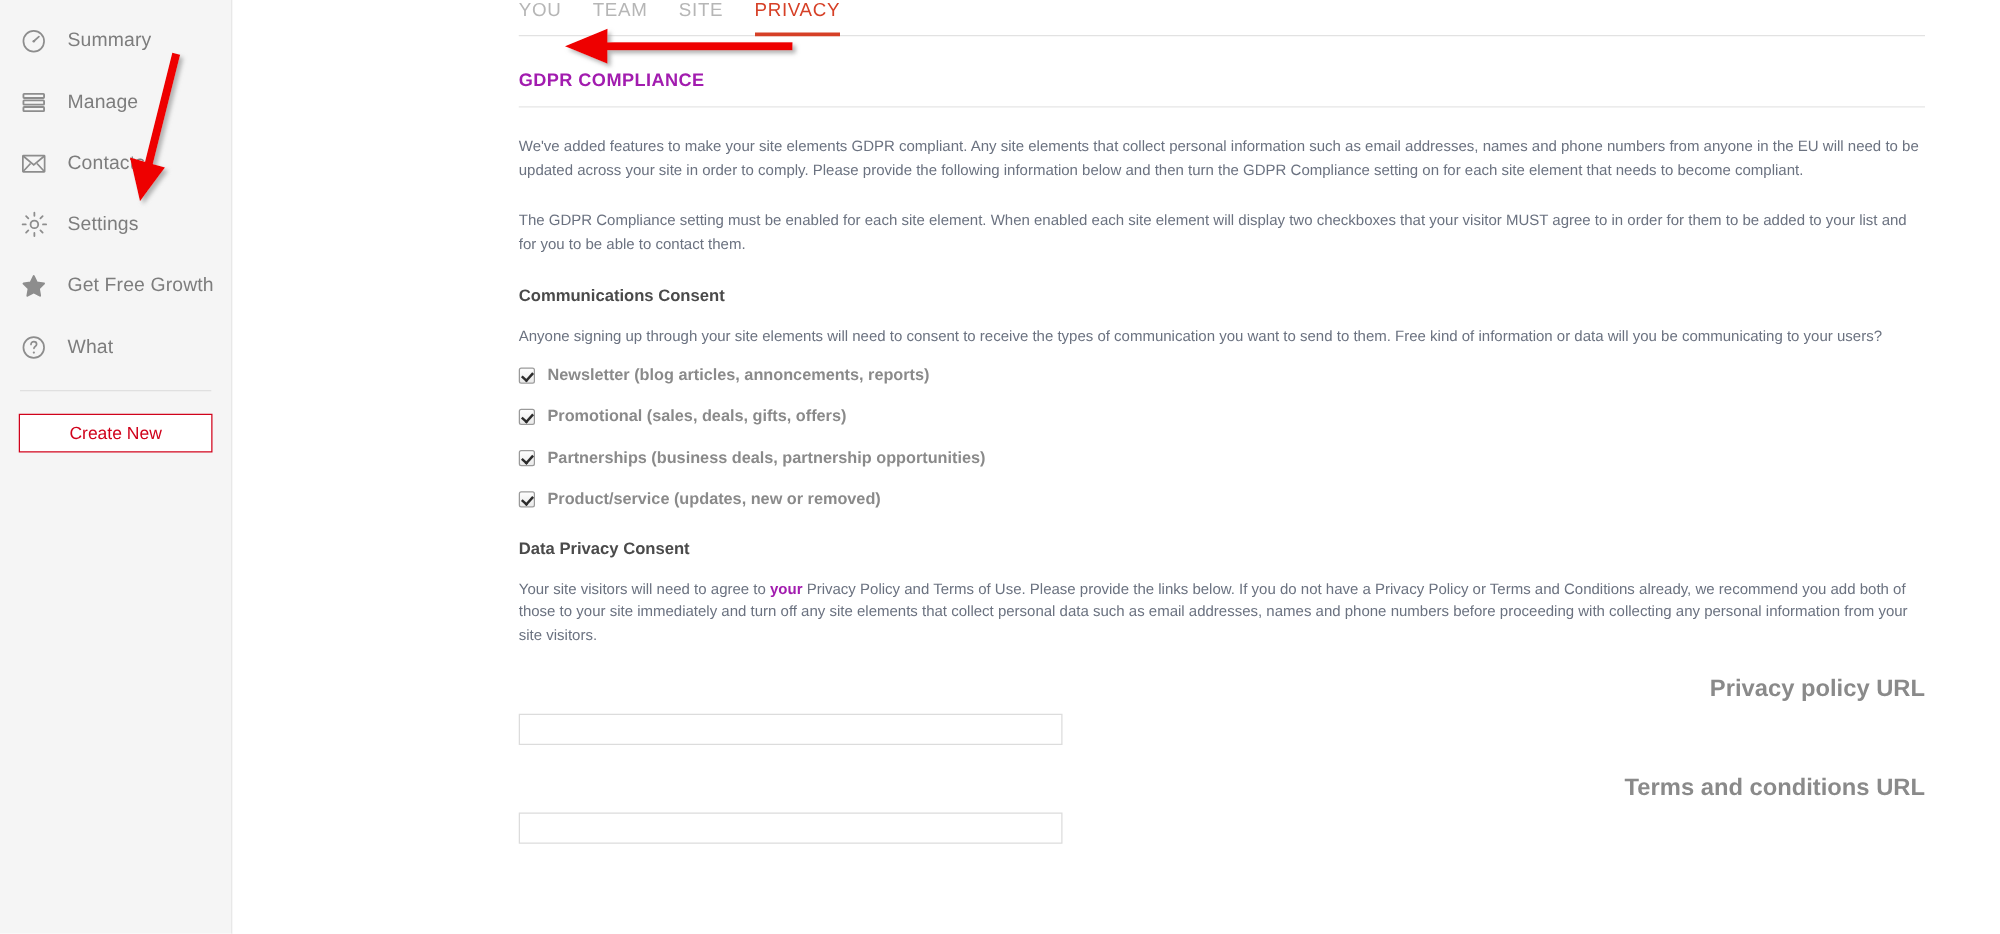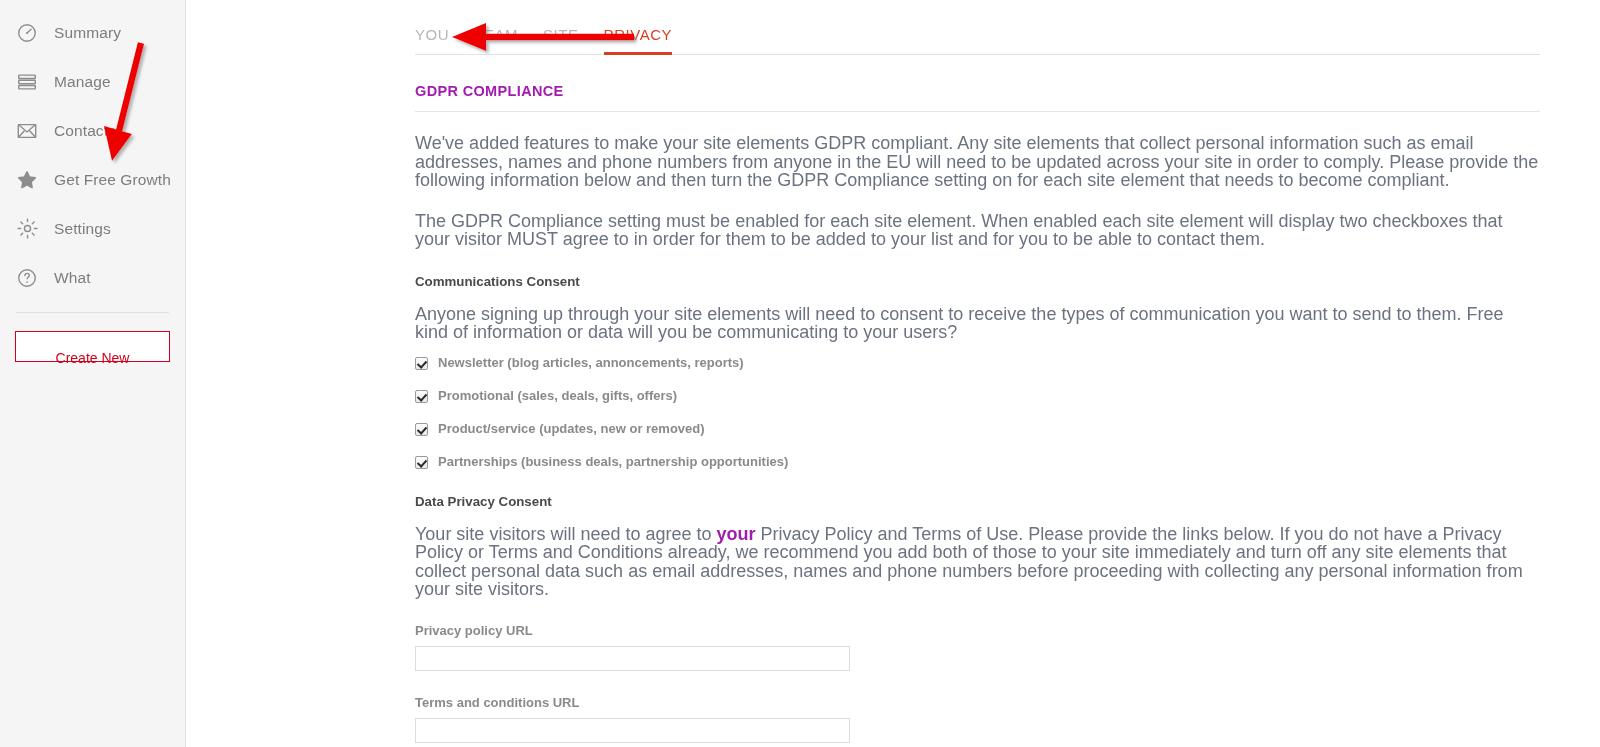--- a/index.html
+++ b/index.html
@@ -69,37 +69,36 @@
     width: 155px;
     height: 31px;
     line-height: 29px;
     text-align: center;
     border: 1.6px solid #d0021b;
     background: #ffffff;
     color: #d0021b;
     font-size: 14px;
     cursor: pointer;
     font-family: "Liberation Sans", sans-serif;
-    padding: 12px;
+    padding: 0;
   }
 
   
   #main {
     flex: 1 1 auto;
     height: 747px;
     background: #ffffff;
     padding: 0 60px 0 229px;
     position: relative;
   }
 
   #tabs {
     display: flex;
     align-items: flex-start;
     gap: 0px;
-    padding-top: 26px;
     border-bottom: 1px solid #e2e2e2;
   }
   .tab {
     font-size: 15px;
     letter-spacing: .55px;
     color: #b6b6b6;
     padding: 0 0 9px 0;
     margin-right: 25px;
     cursor: pointer;
     border-bottom: 3px solid transparent;
@@ -115,21 +114,21 @@
     margin: 28px 0 0 0;
     font-size: 14.5px;
     font-weight: bold;
     letter-spacing: .35px;
     color: #a21caf;
     padding-bottom: 12px;
     border-bottom: 1px solid #e6e6e6;
   }
 
   .body-p {
-    font-size: 18px;
+    font-size: 12px;
     line-height: 18.5px;
     color: #6b7280;
     margin: 22px 0 0 0;
   }
   .body-p.tight { margin-top: 16px; }
 
   .sub-head {
     font-size: 13.3px;
     font-weight: bold;
     color: #4a4a4a;
@@ -167,24 +166,25 @@
   .check-label {
     margin-left: 10px;
     font-size: 13px;
     font-weight: bold;
     color: #8a8a8a;
     line-height: 14px;
     cursor: pointer;
   }
 
   .field-label {
-    font-size: 13px;
+    font-size: 19px;
     font-weight: bold;
     color: #8a8a8a;
     margin: 24px 0 8px 0;
+    text-align: right;
   }
   .text-input {
     display: block;
     width: 435px;
     height: 25px;
     border: 1px solid #dcdcdc;
     background: #fff;
     font-size: 13px;
     color: #555;
     padding: 2px 6px;
@@ -237,35 +237,35 @@
           <rect x="2.5" y="5" width="19" height="14" rx="0.5"></rect>
           <path d="M2.5 5 L12 13 L21.5 5"></path>
           <path d="M2.5 19 L9.2 11.8 M21.5 19 L14.8 11.8"></path>
         </svg>
       </span>
       <span class="nav-label">Contacts</span>
     </div>
 
     <div class="nav-item">
       <span class="nav-icon">
-        <svg width="22" height="22" viewBox="0 0 24 24" fill="#8d8d8d" stroke="#8d8d8d" stroke-width="1.8" stroke-linejoin="round">
-          <path d="M12 3.2l2.75 5.6 6.15.9-4.45 4.35 1.05 6.15L12 17.3l-5.5 2.9 1.05-6.15L3.1 9.7l6.15-.9z"></path>
-        </svg>
-      </span>
-      <span class="nav-label">Get Free Growth</span>
-    </div>
-
-    <div class="nav-item">
-      <span class="nav-icon">
         <svg width="23" height="23" viewBox="0 0 24 24" fill="none" stroke="#8d8d8d" stroke-width="1.5">
           <circle cx="12" cy="12" r="3.2"></circle>
           <path d="M12 2.2v2.6M12 19.2v2.6M2.2 12h2.6M19.2 12h2.6M5.1 5.1l1.85 1.85M17.05 17.05l1.85 1.85M18.9 5.1l-1.85 1.85M6.95 17.05L5.1 18.9" stroke-linecap="round"></path>
         </svg>
       </span>
       <span class="nav-label">Settings</span>
+    </div>
+
+    <div class="nav-item">
+      <span class="nav-icon">
+        <svg width="22" height="22" viewBox="0 0 24 24" fill="#8d8d8d" stroke="#8d8d8d" stroke-width="1.8" stroke-linejoin="round">
+          <path d="M12 3.2l2.75 5.6 6.15.9-4.45 4.35 1.05 6.15L12 17.3l-5.5 2.9 1.05-6.15L3.1 9.7l6.15-.9z"></path>
+        </svg>
+      </span>
+      <span class="nav-label">Get Free Growth</span>
     </div>
 
     <div class="nav-item">
       <span class="nav-icon">
         <svg width="22" height="22" viewBox="0 0 24 24" fill="none" stroke="#8d8d8d" stroke-width="1.5">
           <circle cx="12" cy="12" r="9"></circle>
           <path d="M9.6 9.3c0-1.4 1.1-2.4 2.5-2.4s2.4 1 2.4 2.3c0 1.9-2.3 1.9-2.3 3.5" stroke-linecap="round"></path>
           <circle cx="12.1" cy="16.4" r="0.95" fill="#8d8d8d" stroke="none"></circle>
         </svg>
       </span>
@@ -298,25 +298,25 @@
       <div class="check-row">
         <span class="cbox"></span>
         <span class="check-label">Newsletter (blog articles, annoncements, reports)</span>
       </div>
       <div class="check-row">
         <span class="cbox"></span>
         <span class="check-label">Promotional (sales, deals, gifts, offers)</span>
       </div>
       <div class="check-row">
         <span class="cbox"></span>
-        <span class="check-label">Product/service (updates, new or removed)</span>
+        <span class="check-label">Partnerships (business deals, partnership opportunities)</span>
       </div>
       <div class="check-row">
         <span class="cbox"></span>
-        <span class="check-label">Partnerships (business deals, partnership opportunities)</span>
+        <span class="check-label">Product/service (updates, new or removed)</span>
       </div>
     </div>
 
     <h3 class="sub-head">Data Privacy Consent</h3>
     <p class="body-p tight"><span>Your site visitors will need to agree to </span><strong class="inline-bold">your</strong><span> Privacy Policy and Terms of Use. Please provide the links below. If you do not have a Privacy Policy or Terms and Conditions already, we recommend you add both of those to your site immediately and turn off any site elements that collect personal data such as email addresses, names and phone numbers before proceeding with collecting any personal information from your site visitors.</span></p>
 
     <div class="field-label">Privacy policy URL</div>
     <input class="text-input" type="text" placeholder="" style="">
 
     <div class="field-label">Terms and conditions URL</div>

